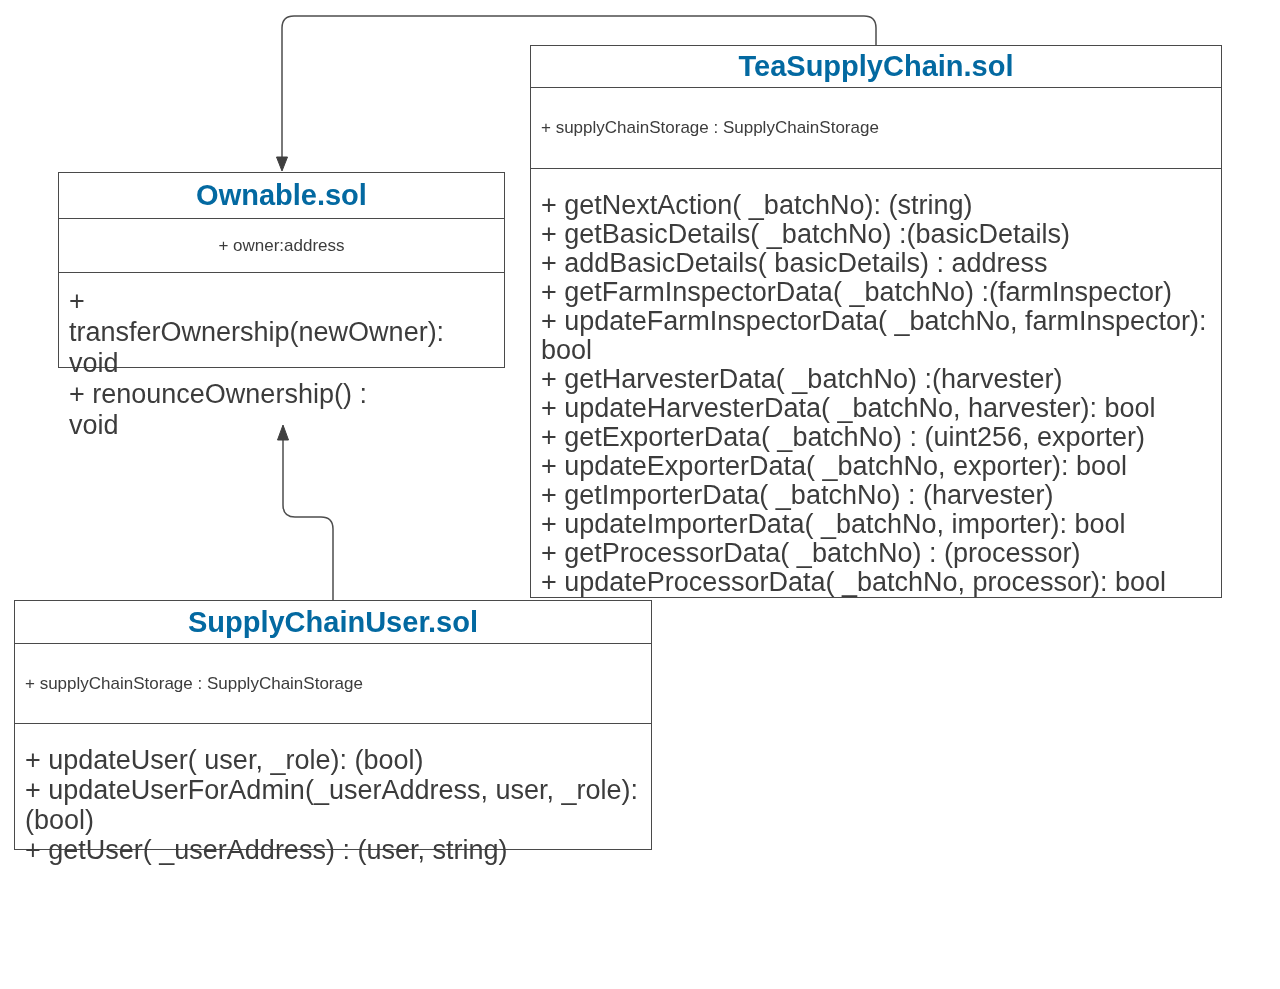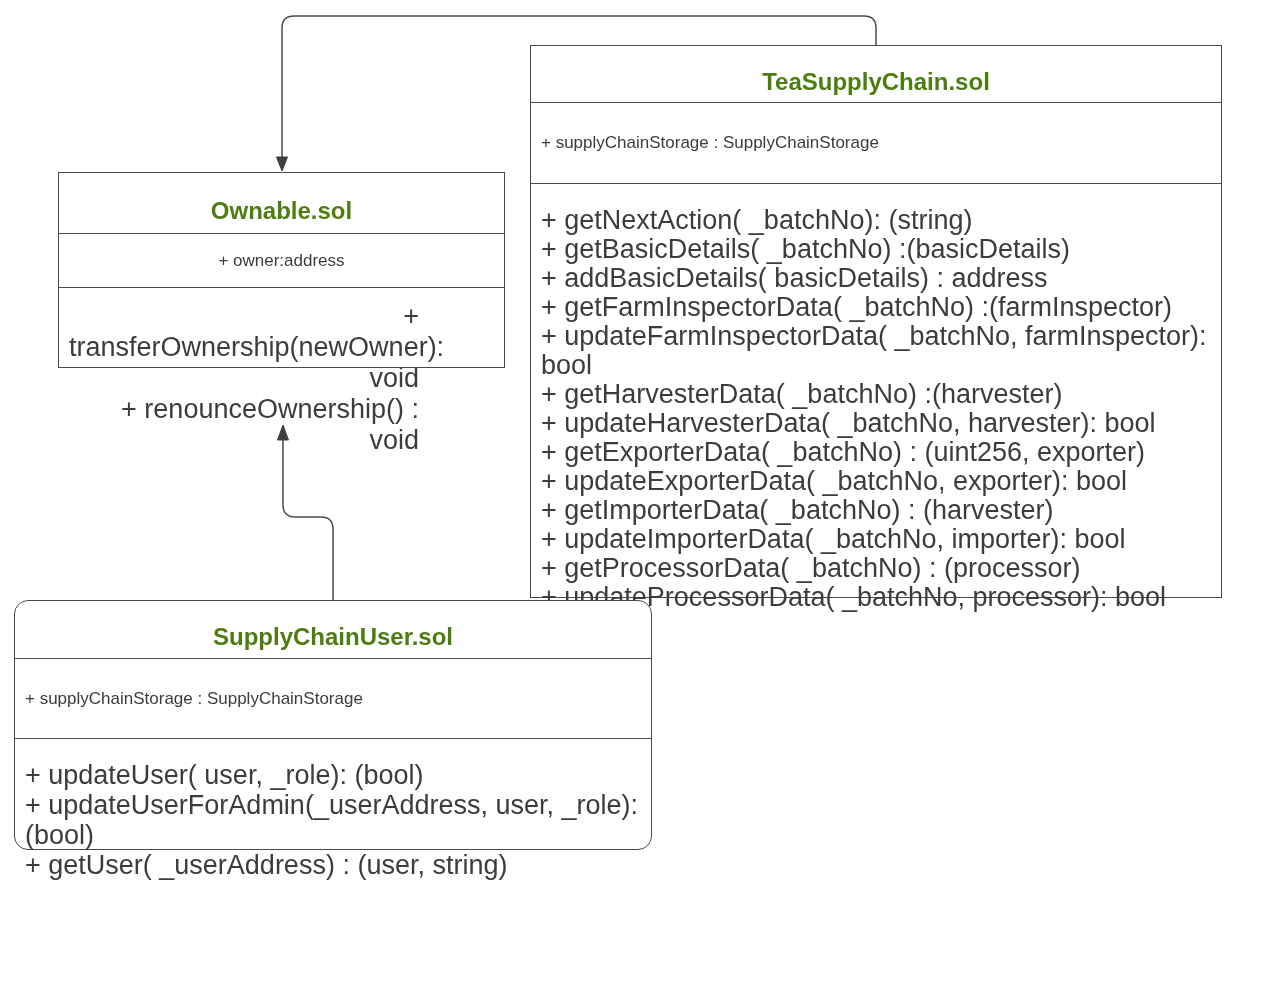--- a/index.html
+++ b/index.html
@@ -30,26 +30,25 @@
     border: 1.5px solid #4a4a4a;
     box-sizing: border-box;
     display: flex;
     flex-direction: column;
   }
   .uml-title {
     display: flex;
     align-items: center;
     justify-content: center;
     font-weight: bold;
-    font-size: 24px;
-    color: #4d7c0f;
+    font-size: 29px;
+    color: #0369a1;
     border-bottom: 1.5px solid #4a4a4a;
     box-sizing: border-box;
     flex: 0 0 auto;
-    margin-top: 15px;
   }
   .uml-attrs {
     display: flex;
     flex-direction: column;
     justify-content: center;
     border-bottom: 1.5px solid #4a4a4a;
     box-sizing: border-box;
     padding: 0 10px;
     font-size: 17px;
     flex: 0 0 auto;
@@ -61,31 +60,31 @@
     flex: 1 1 auto;
   }
   .uml-line {
     white-space: pre-wrap;
   }
 
   
   #box-ownable { left: 58px; top: 172px; width: 447px; height: 196px; }
   #box-ownable .uml-title   { height: 46px; }
   #box-ownable .uml-attrs   { height: 54px; align-items: center; }
-  #box-ownable .uml-methods { padding-top: 13px; line-height: 31px; text-align: right; }
+  #box-ownable .uml-methods { padding-top: 13px; line-height: 31px; }
   #box-ownable .uml-methods .uml-line { width: 350px; }
 
   
   #box-tea { left: 530px; top: 45px; width: 692px; height: 553px; }
   #box-tea .uml-title   { height: 42px; }
   #box-tea .uml-attrs   { height: 81px; }
   #box-tea .uml-methods { padding-top: 22px; line-height: 29px; }
 
   
-  #box-user { left: 14px; top: 600px; width: 638px; height: 250px; border-radius: 14px; }
+  #box-user { left: 14px; top: 600px; width: 638px; height: 250px; }
   #box-user .uml-title   { height: 43px; }
   #box-user .uml-attrs   { height: 80px; }
   #box-user .uml-methods { padding-top: 21px; line-height: 30px; }
 
   .edge-path {
     fill: none;
     stroke: #4d4d4d;
     stroke-width: 1.5;
   }
   .edge-arrowhead {

